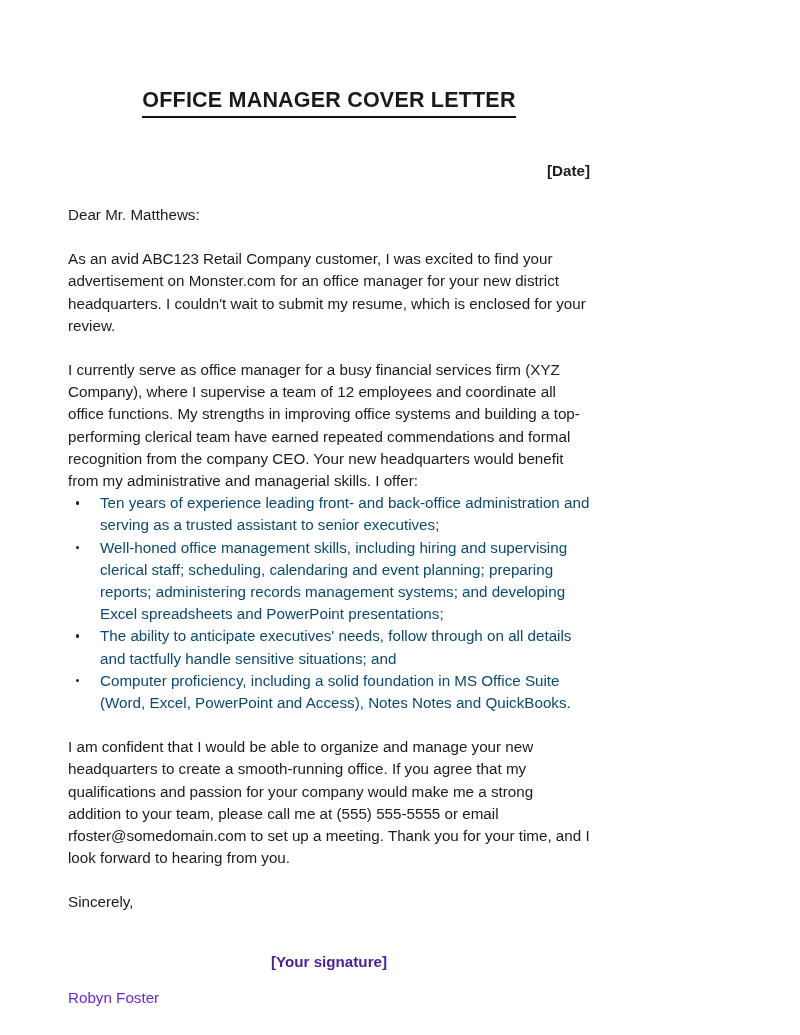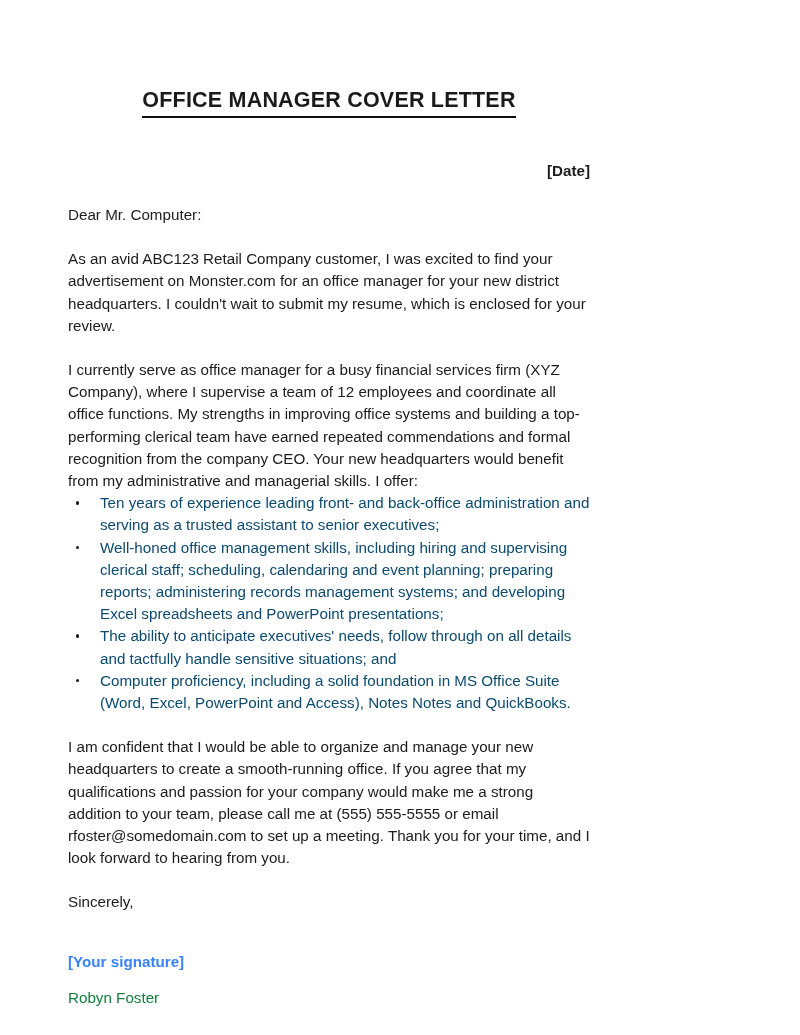--- a/index.html
+++ b/index.html
@@ -67,45 +67,46 @@
     left: 8px;
     top: 9px;
     width: 3.4px;
     height: 3.4px;
     border-radius: 50%;
     background: #1c1c1c;
   }
   .sig-name {
     font-size: 15.2px;
     line-height: 21px;
-    color: #15803d;
+    color: #6d28d9;
   }
   .sig-label {
     font-size: 15.2px;
     line-height: 21px;
     font-weight: bold;
-    color: #3b82f6;
+    color: #4c1d95;
+    text-align: center;
   }
 </style>
 </head>
 <body>
 
 <div class="page">
 
   <h1 class="doc-title">
     <span class="title-text">OFFICE MANAGER COVER LETTER</span>
   </h1>
 
   <div class="spacer-lg"></div>
 
   <p class="block bold">[Date]</p>
 
   <div class="spacer-md"></div>
 
-  <p class="block">Dear Mr. Computer:</p>
+  <p class="block">Dear Mr. Matthews:</p>
 
   <div class="spacer-md"></div>
 
   <p class="block">As an avid ABC123 Retail Company customer, I was excited to find your advertisement on Monster.com for an office manager for your new district headquarters. I couldn't wait to submit my resume, which is enclosed for your review.</p>
 
   <div class="spacer-md"></div>
 
   <p class="block">I currently serve as office manager for a busy financial services firm (XYZ Company), where I supervise a team of 12 employees and coordinate all office functions. My strengths in improving office systems and building a top-performing clerical team have earned repeated commendations and formal recognition from the company CEO. Your new headquarters would benefit from my administrative and managerial skills. I offer:</p>
 
   <ul class="bullets">

